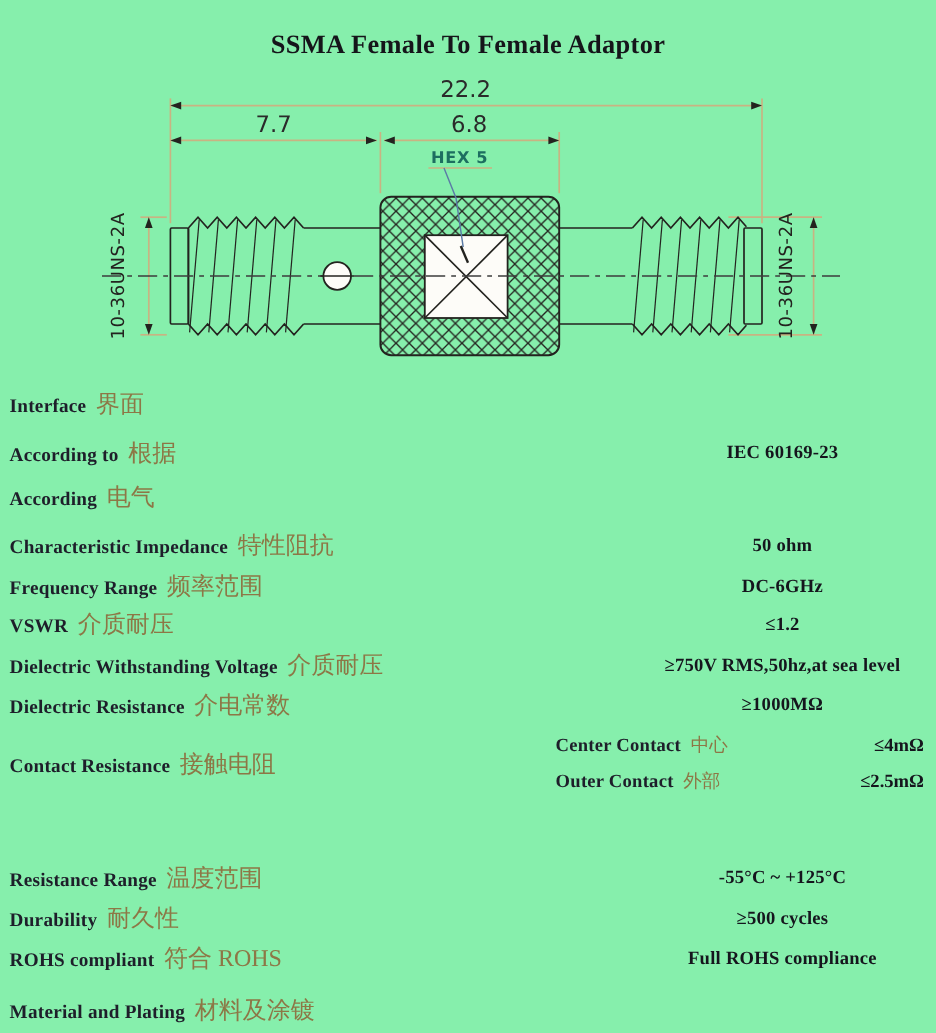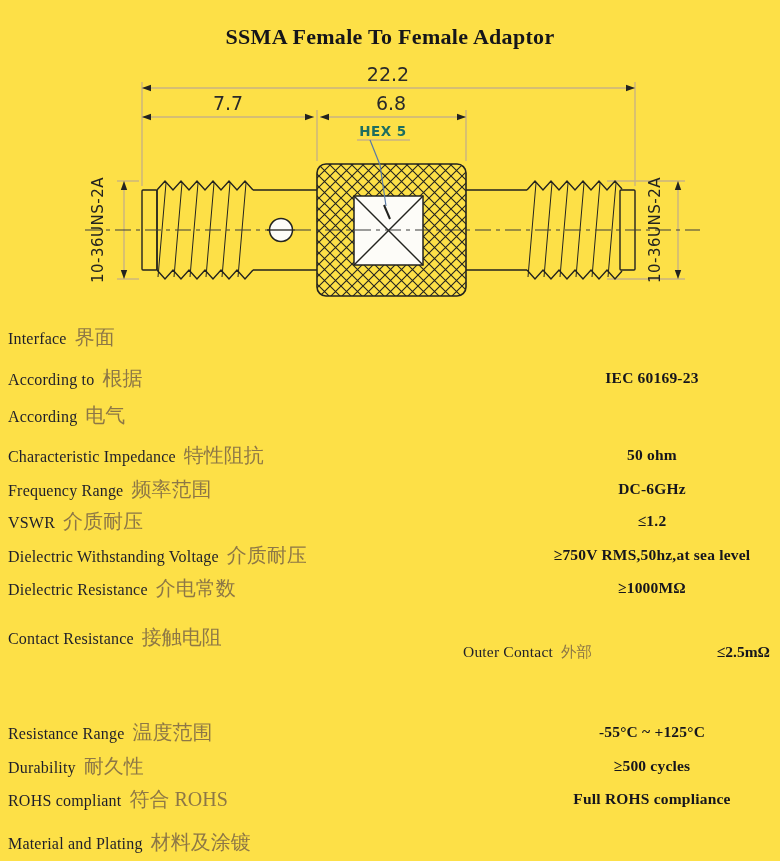--- a/index.html
+++ b/index.html
@@ -1,22 +1,22 @@
 <!DOCTYPE html>
 <html><head>
 <meta charset="utf-8">
 <style>
   html,body{margin:0;padding:0;background:#fdfcf8;}
-  .page{position:relative;width:780px;height:861px;background:#fde047;overflow:hidden;
+  .page{position:relative;width:780px;height:861px;background:#86efac;overflow:hidden;
         font-family:"Liberation Serif", serif;}
   .title{position:absolute;top:24px;left:0;width:780px;text-align:center;
          font-size:22px;font-weight:bold;color:#15151a;letter-spacing:.3px;}
   .drawing{position:absolute;top:0;left:0;}
   .row{position:absolute;left:8px;right:0;height:22px;line-height:22px;white-space:nowrap;}
-  .en{font-weight:normal;font-size:16px;color:#1e1e2a;letter-spacing:.2px;margin-top:47px;}
+  .en{font-weight:bold;font-size:16px;color:#1e1e2a;letter-spacing:.2px;margin-top:47px;}
   .zh{font-size:20px;color:#8d7746;margin-left:8px;font-weight:500;}
   .val{position:absolute;left:514px;width:260px;text-align:center;
        font-weight:bold;font-size:15.5px;color:#15151d;letter-spacing:.2px;}
   .subrow{position:absolute;left:463px;width:307px;height:22px;line-height:22px;
           display:flex;justify-content:space-between;white-space:nowrap;}
   .subrow .en{font-size:15.5px;}
   .subrow .zh{font-size:15.5px;}
   .subrow .subval{font-weight:bold;font-size:15.5px;color:#15151d;}
   .gap{margin-left:10px;}
 </style>
@@ -159,20 +159,24 @@
 
   <div class="row" style="top:577px">
     <span class="en">Dielectric Resistance</span><span class="zh">介电常数</span>
     <span class="val">≥1000MΩ</span>
   </div>
 
   <div class="row" style="top:626px">
     <span class="en">Contact Resistance</span><span class="zh">接触电阻</span>
   </div>
 
+  <div class="subrow" style="top:611px">
+    <span><span class="en">Center Contact</span><span class="zh">中心</span></span>
+    <span class="subval">≤4mΩ</span>
+  </div>
 
   <div class="subrow" style="top:641px">
     <span><span class="en">Outer Contact</span><span class="zh">外部</span></span>
     <span class="subval">≤2.5mΩ</span>
   </div>
 
 
   <div class="row" style="top:721px">
     <span class="en">Resistance Range</span><span class="zh">温度范围</span>
     <span class="val">-55°C ~ +125°C</span>

